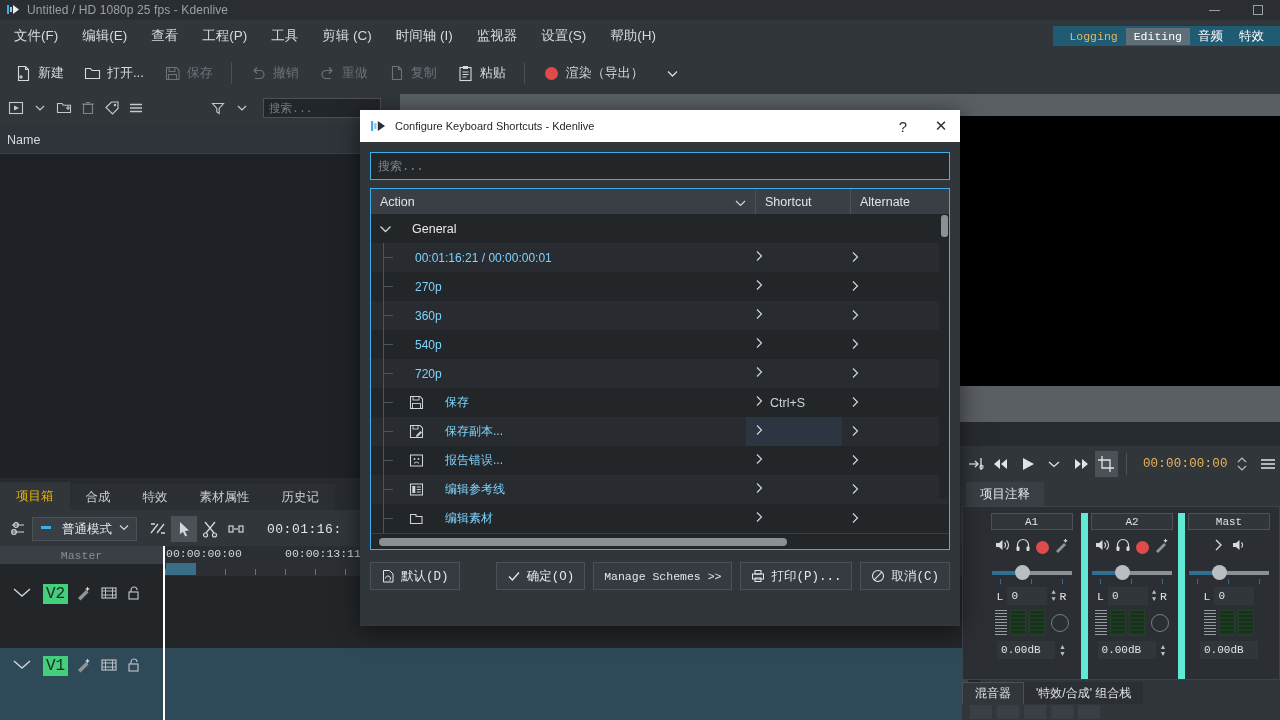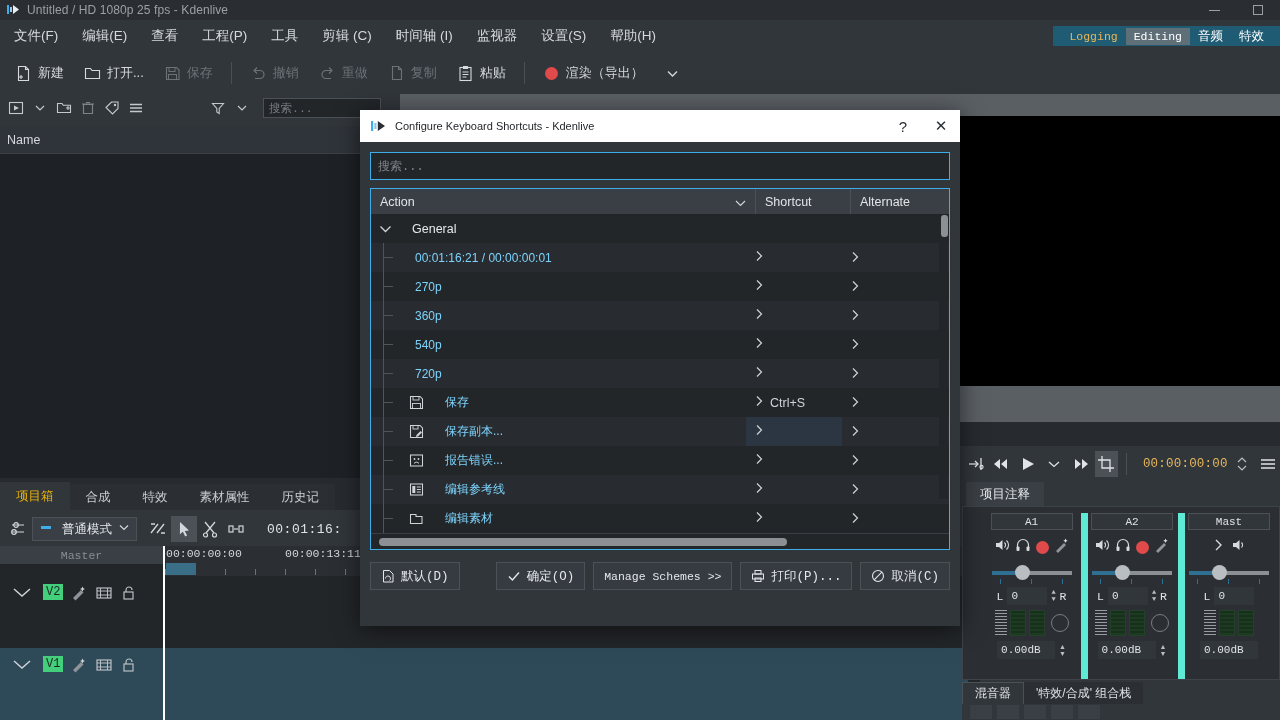--- a/index.html
+++ b/index.html
@@ -115,21 +115,21 @@
     font-family: "Liberation Mono", "DejaVu Sans Mono", monospace; font-size: 11.5px;
   }
   .tl-tick { position: absolute; bottom: 1px; width: 1px; height: 6px; background: #6b7278; }
   .tl-playhead { position: absolute; left: 163px; top: 0; width: 2px; height: 174px; background: #ffffff; }
   .tl-marker { position: absolute; left: 166px; top: 17px; width: 30px; height: 12px; background: #3a6e86; }
   .tl-track { position: absolute; left: 0; width: 980px; display: flex; }
   .tl-track-head { width: 163px; display: flex; align-items: flex-start; padding-top: 8px; gap: 7px; padding-left: 10px; }
   .tl-chev { color: #cfd4d8; }
   .tl-tracklabel {
     background: #43cf7c; color: #1c2b22; font-family: "Liberation Mono", monospace;
-    font-size: 12px; padding: 1px 3px; min-width: 17px; text-align: right;
+    font-size: 16px; padding: 1px 3px; min-width: 17px; text-align: right;
   }
   .tl-thead-ico { color: #b9bec3; width: 18px; height: 18px; display: flex; align-items: center; justify-content: center; }
 
   
   .mon-wrap { position: absolute; left: 400px; top: 94px; width: 880px; height: 352px; background: #31363b; }
   .mon-tabstrip { position: absolute; left: 0; top: 0; width: 880px; height: 22px; background: #5a5f64; }
   .mon-black { position: absolute; left: 0; top: 22px; width: 880px; height: 270px; background: #000000; }
   .mon-grey { position: absolute; left: 0; top: 292px; width: 880px; height: 36px; background: #5a5f64; }
   .mon-dark { position: absolute; left: 0; top: 328px; width: 880px; height: 24px; background: #272b30; }
 

